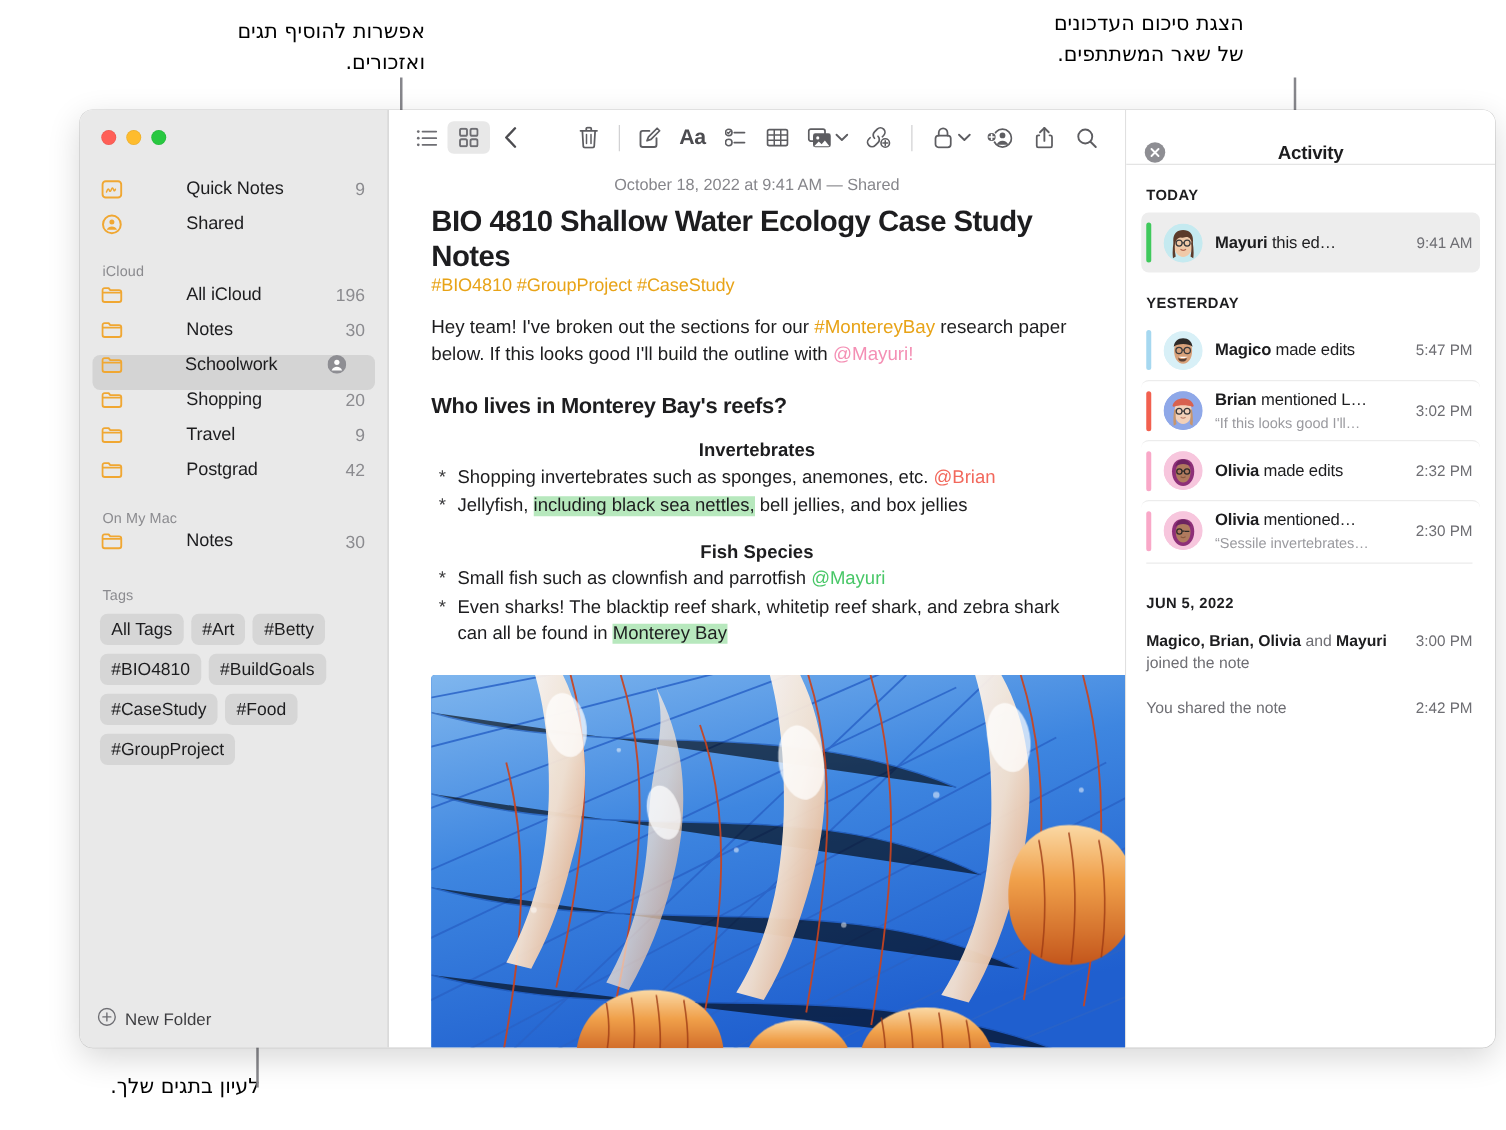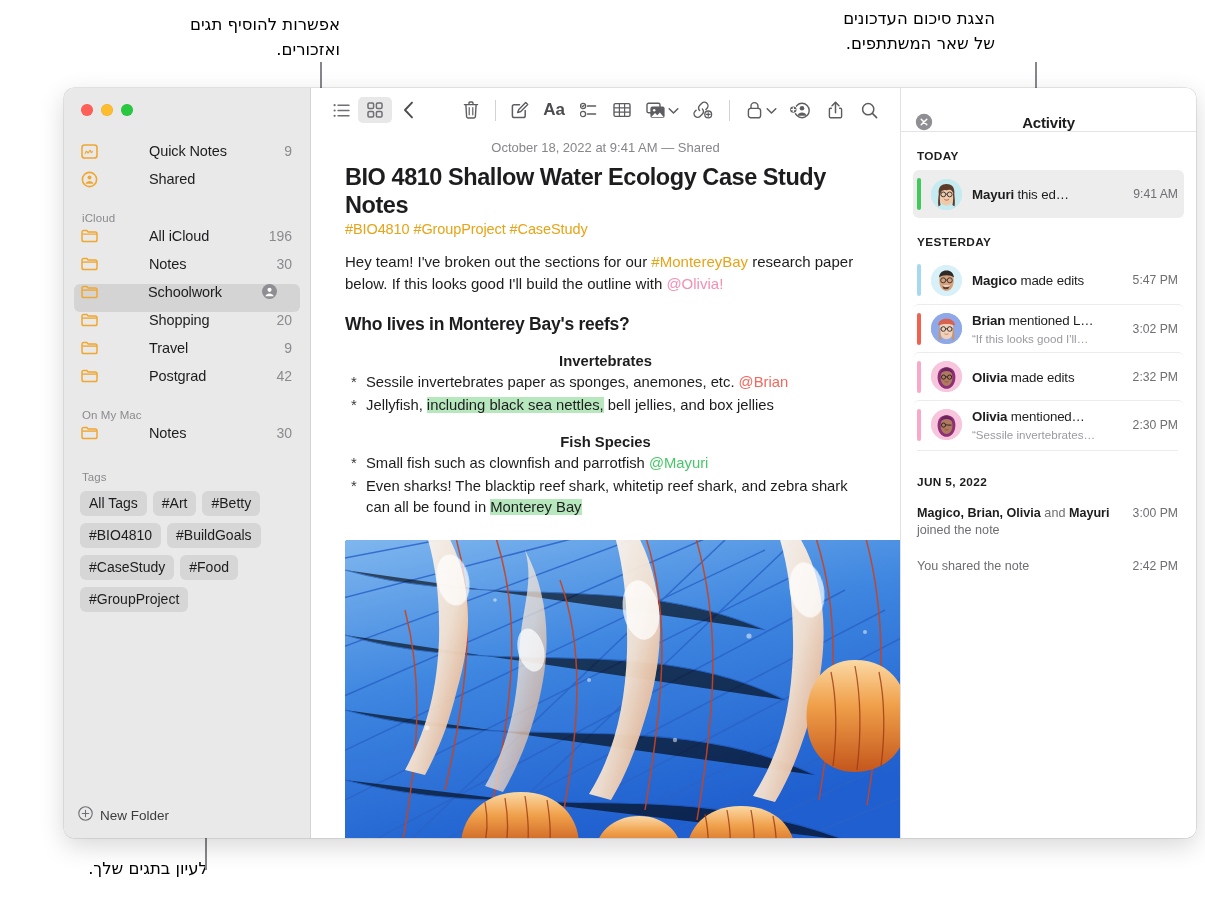--- a/index.html
+++ b/index.html
@@ -553,30 +553,30 @@
             </svg>
         </div>
       </div>
 
       <div class="notebody">
         <div class="note-date">October 18, 2022 at 9:41 AM — Shared</div>
         <div class="note-title">BIO 4810 Shallow Water Ecology Case Study Notes</div>
         <div class="note-tags">#BIO4810 #GroupProject #CaseStudy</div>
 
         <div class="note-para">
-          <span>Hey team! I've broken out the sections for our </span><span class="mention-amber">#MontereyBay</span><span> research paper below. If this looks good I'll build the outline with </span><span class="mention-pink">@Olivia!</span>
+          <span>Hey team! I've broken out the sections for our </span><span class="mention-amber">#MontereyBay</span><span> research paper below. If this looks good I'll build the outline with </span><span class="mention-pink">@Mayuri!</span>
         </div>
 
         <div class="note-h2">Who lives in Monterey Bay's reefs?</div>
 
         <div class="note-h3">Invertebrates</div>
         <div class="bullets">
           <div class="bullet">
             <span class="ast">*</span>
-            <span class="btxt"><span>Sessile invertebrates paper as sponges, anemones, etc. </span><span class="mention-red">@Brian</span></span>
+            <span class="btxt"><span>Shopping invertebrates such as sponges, anemones, etc. </span><span class="mention-red">@Brian</span></span>
           </div>
           <div class="bullet">
             <span class="ast">*</span>
             <span class="btxt"><span>Jellyfish, </span><span class="hl">including black sea nettles,</span><span> bell jellies, and box jellies</span></span>
           </div>
         </div>
 
         <div class="note-h3">Fish Species</div>
         <div class="bullets">
           <div class="bullet">

